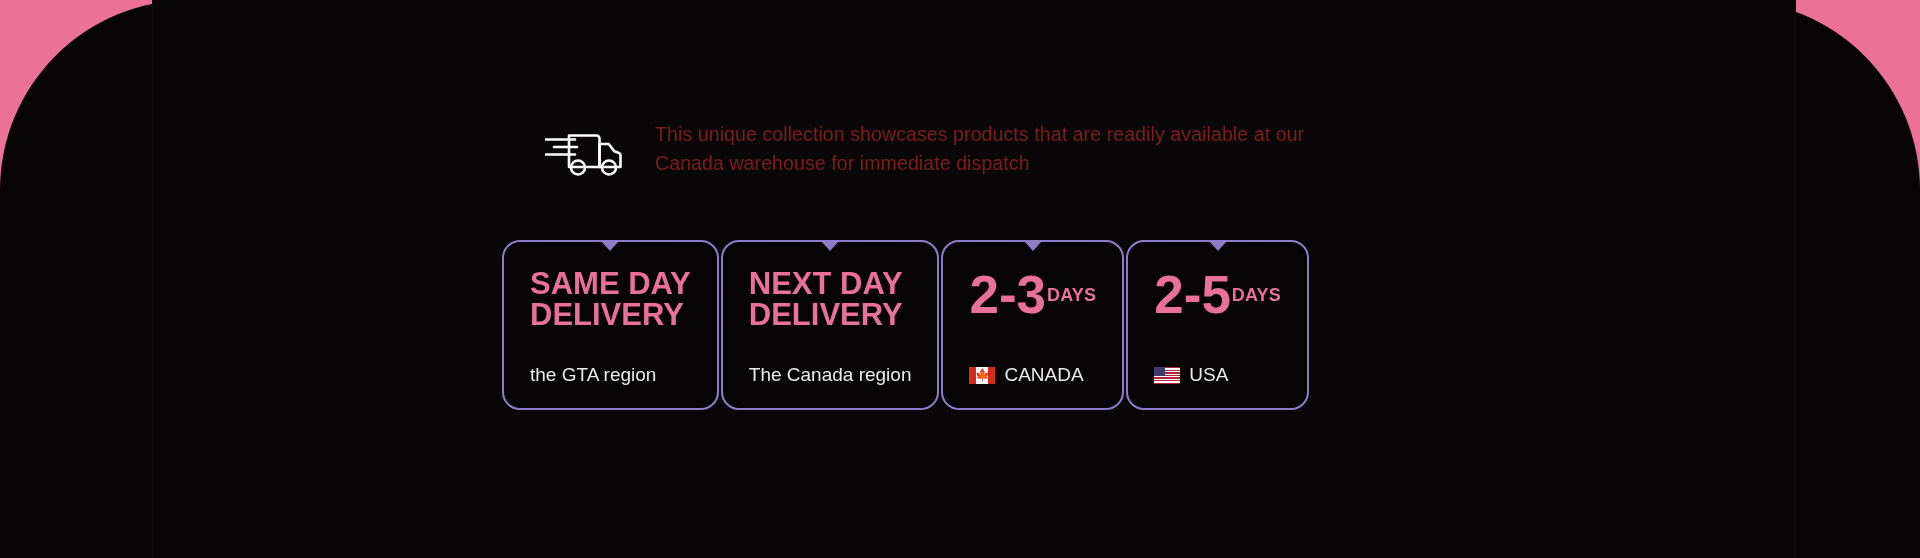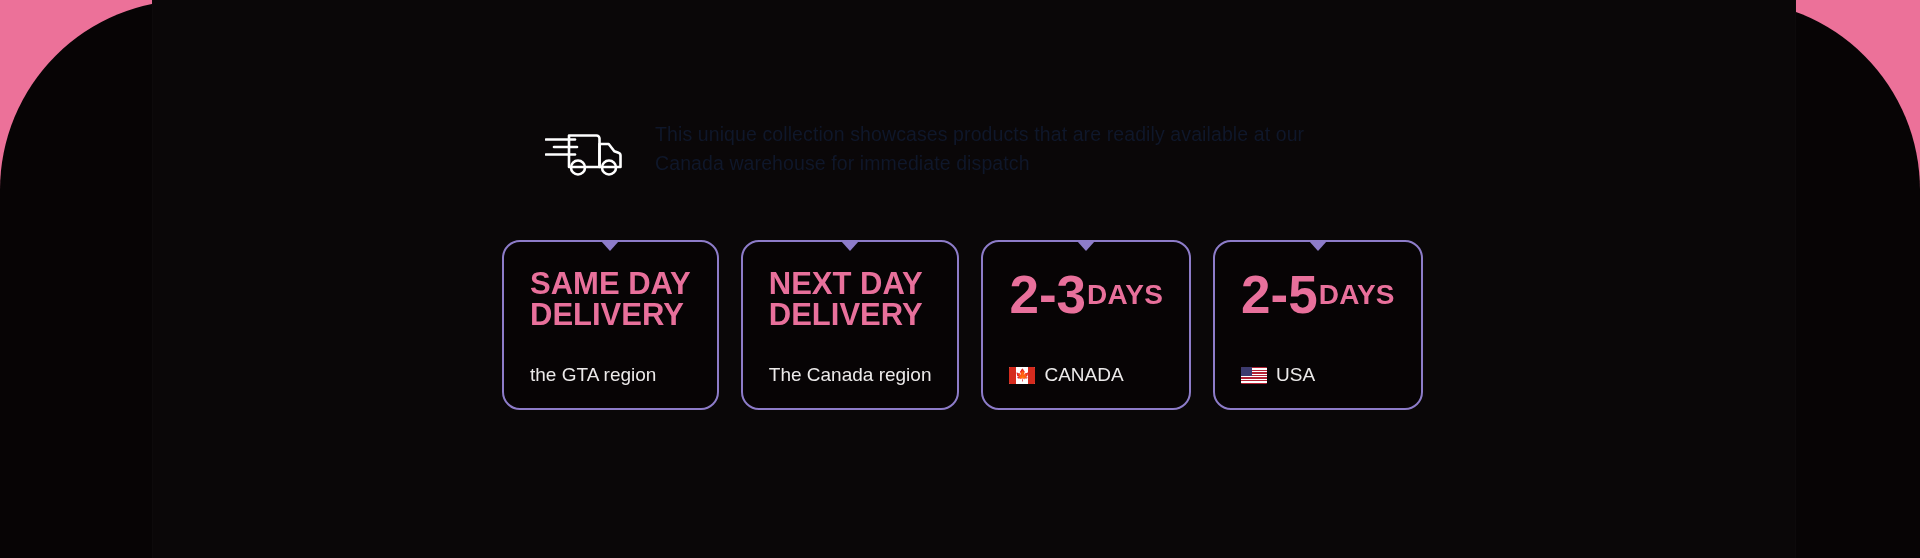--- a/index.html
+++ b/index.html
@@ -65,36 +65,36 @@
   }
 
   #truck-icon {
     width:84px;
     height:52px;
     flex:0 0 auto;
     margin-top:6px;
   }
 
   #intro-text {
-    color:#0f172a;
+    color:#7f1d1d;
     font-size:19.5px;
     line-height:29px;
     letter-spacing:0.1px;
     max-width:700px;
     font-weight:400;
   }
 
   
   #cards-row {
     position:absolute;
     left:502px;
     top:240px;
     display:flex;
     align-items:stretch;
-    gap:22px;
+    gap:2px;
   }
 
   .badge-card {
     position:relative;
     border:2px solid #8d7cc9;
     border-radius:18px;
     background:#070405;
     padding:26px 26px 22px 26px;
     min-height:146px;
     display:flex;
@@ -129,21 +129,21 @@
   }
 
   
   .badge-headline.numeric {
     display:flex;
     align-items:center;
     font-size:53px;
     line-height:54px;
   }
   .badge-headline.numeric .days-suffix {
-    font-size:28px;
+    font-size:18px;
     font-weight:700;
     letter-spacing:0.2px;
     margin-left:1px;
   }
 
   .badge-sub {
     color:#eceaea;
     font-size:19px;
     line-height:22px;
     margin-top:34px;

